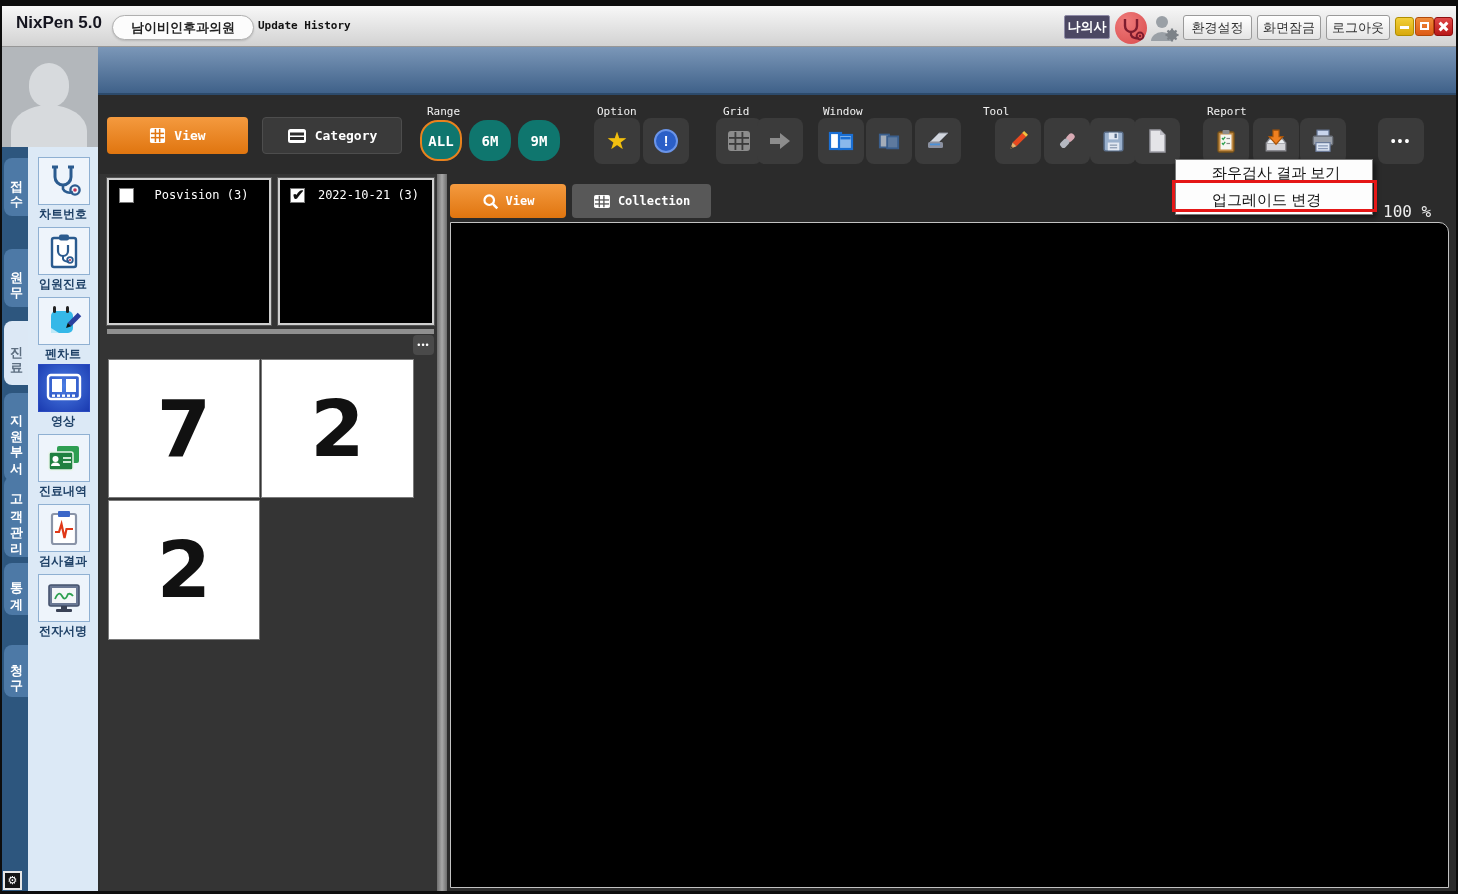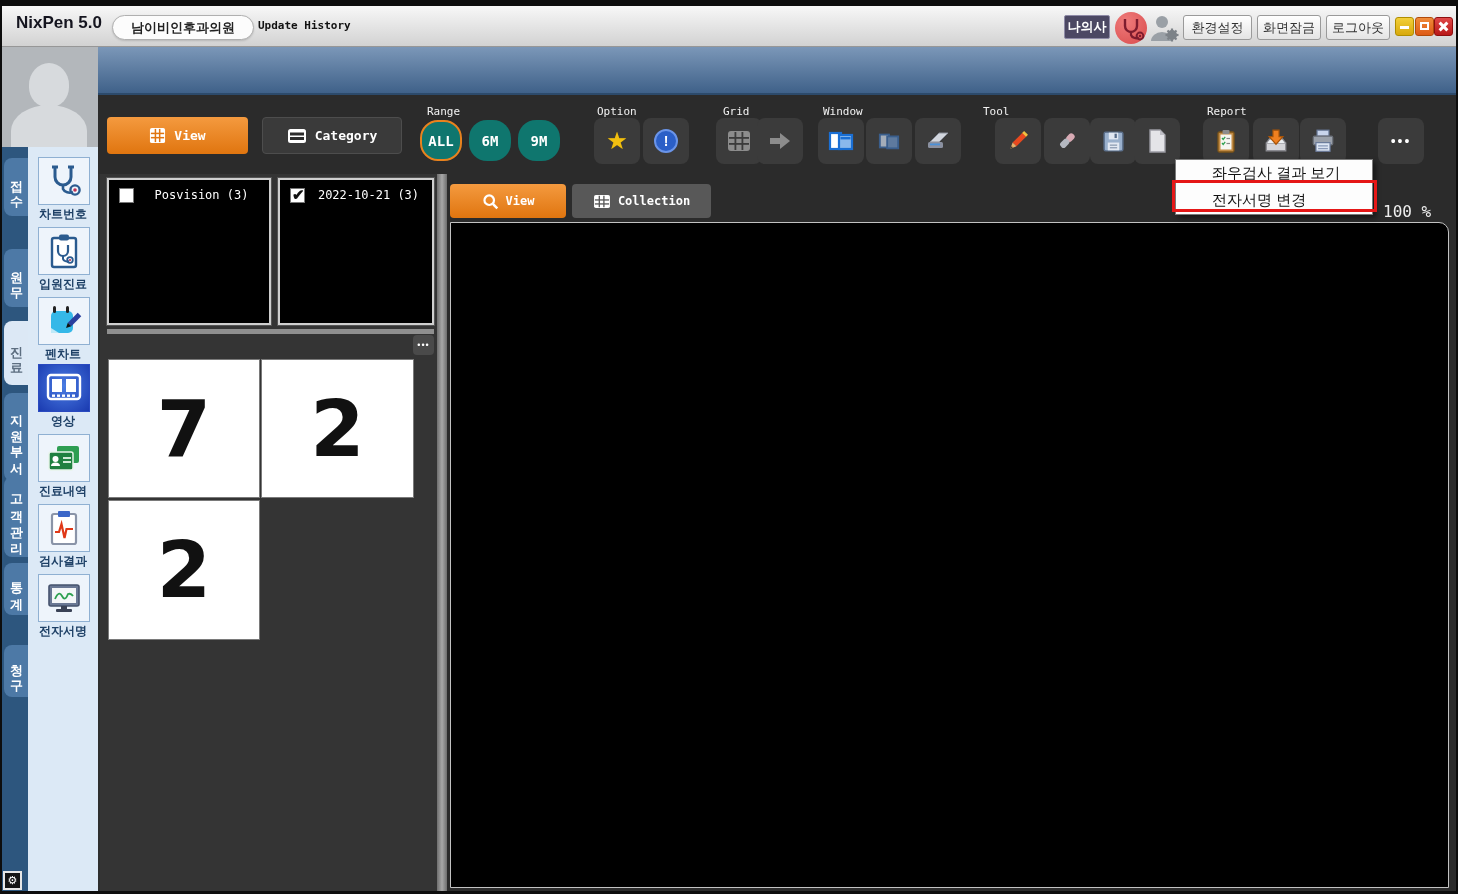--- a/index.html
+++ b/index.html
@@ -511,17 +511,17 @@
       </g>
   </svg>
   <span>Collection</span>
 </div>
 
 <div class="abs canvas"></div>
 <div class="abs zoom-label mono">100 %</div>
 
 <div class="abs ctx-menu">
   <div class="ctx-item">좌우검사 결과 보기</div>
-  <div class="ctx-item">전자서명 변경</div>
+  <div class="ctx-item">업그레이드 변경</div>
 </div>
 <div class="abs annot-red"></div>
 
 <div class="abs frame"></div>
 
 </body></html>

